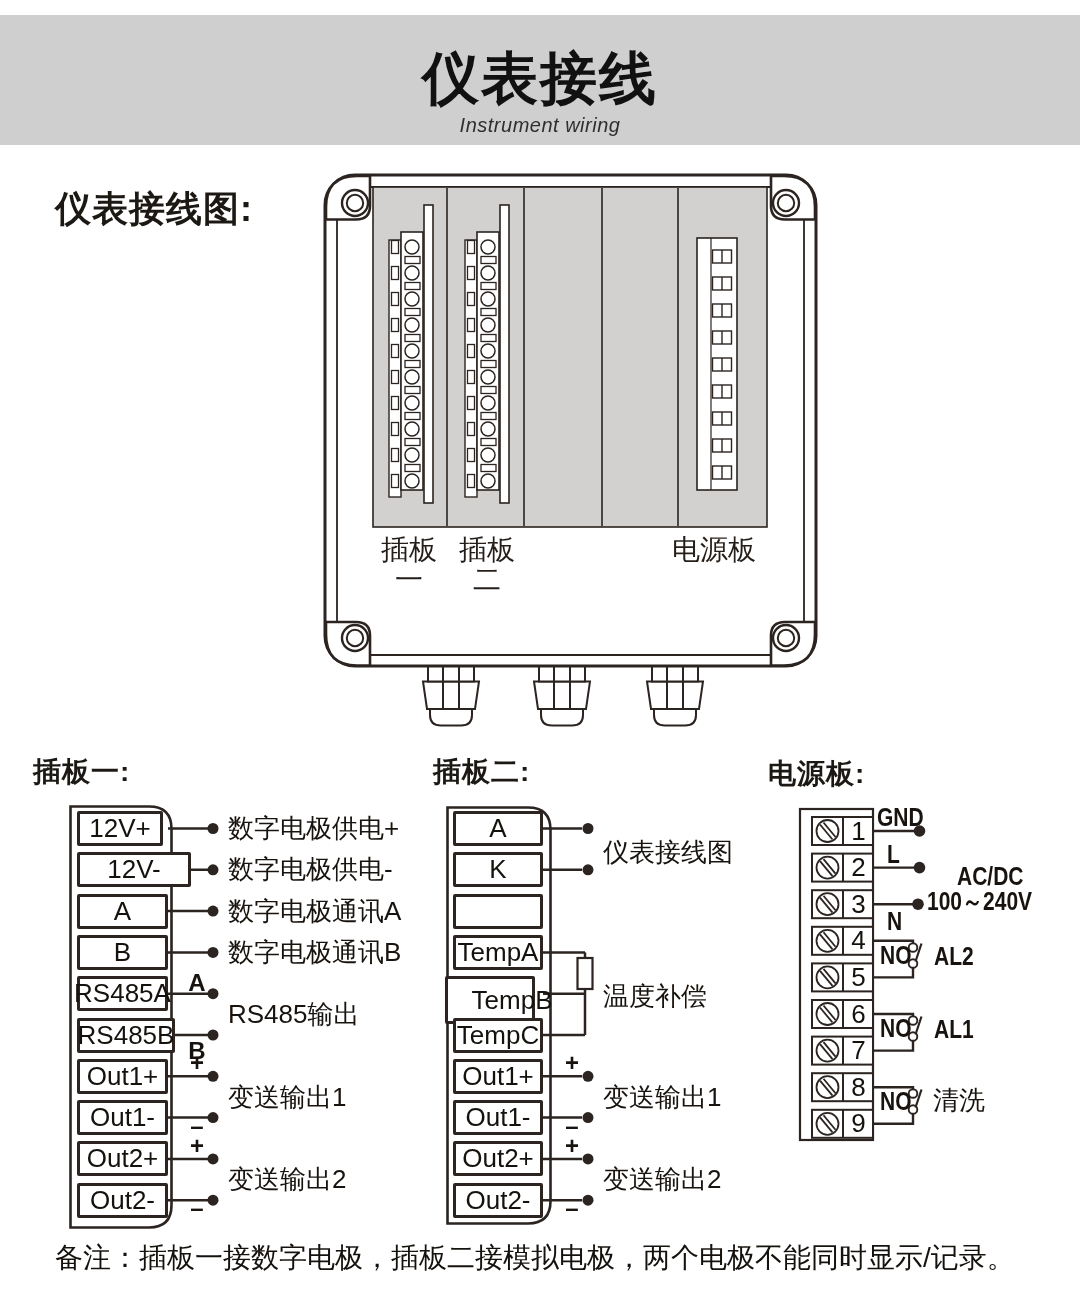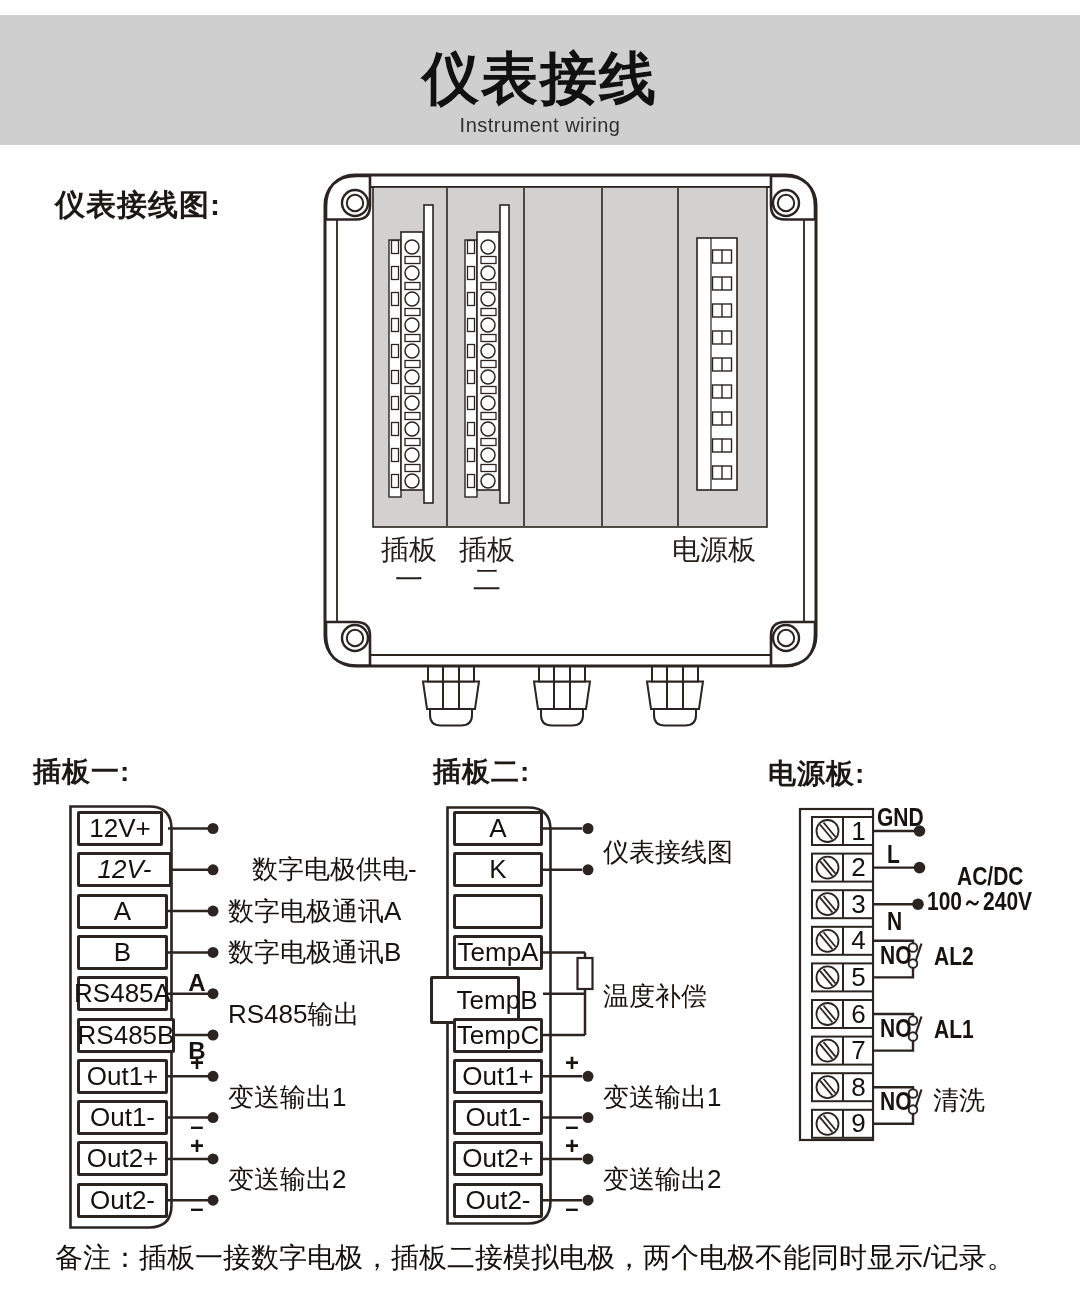--- a/index.html
+++ b/index.html
@@ -2,22 +2,22 @@
 <html><head>
 <meta charset="utf-8">
 <style>
   html,body{margin:0;padding:0;background:#fff;}
   #stage{position:relative;width:1080px;height:1307px;background:#ffffff;overflow:hidden;
          font-family:"Liberation Sans","DejaVu Sans",sans-serif;color:#1c1814;}
   .abs{position:absolute;}
   
   #hdr{position:absolute;left:0;top:15px;width:1080px;height:130px;background:#d0cfcf;text-align:center;}
   #hdr .t{margin-top:33px;font-size:57px;line-height:60px;font-weight:700;letter-spacing:2px;color:#111;}
-  #hdr .s{margin-top:6px;font-size:20px;line-height:22px;color:#2f2f2f;letter-spacing:.5px;}
-  .diagram-label{font-size:30px;font-weight:700;letter-spacing:1px;}
+  #hdr .s{margin-top:6px;font-size:20px;line-height:22px;color:#2f2f2f;letter-spacing:.5px;font-style:italic;}
+  .diagram-label{font-size:36px;font-weight:700;letter-spacing:1px;}
   
   .slot-label{font-family:"DejaVu Serif","Liberation Serif",serif;font-size:28px;line-height:30px;text-align:center;color:#241d18;}
   
   .btitle{font-size:28px;line-height:30px;font-weight:600;letter-spacing:1px;}
   .tbox{position:absolute;box-sizing:border-box;background:#fff;border:3px solid #2b2420;border-radius:2px;
         display:flex;align-items:center;justify-content:center;font-size:26px;font-weight:500;color:#15110d;}
   .pnum{position:absolute;width:29px;height:28px;display:flex;align-items:center;justify-content:center;
         font-size:26px;font-weight:500;color:#15110d;}
   .lab{position:absolute;font-size:26px;line-height:33px;font-weight:500;white-space:nowrap;color:#18130e;}
   .tick{position:absolute;width:26px;text-align:center;font-size:24px;line-height:26px;font-weight:600;color:#18130e;}
@@ -312,50 +312,51 @@
 
   <div class="abs diagram-label z2" style="left:55px;top:185px;">仪表接线图:</div>
 
   <div class="abs slot-label z2" style="left:368px;top:535px;width:82px;">插板一</div>
   <div class="abs slot-label z2" style="left:446px;top:535px;width:82px;">插板二</div>
   <div class="abs slot-label z2" style="left:672px;top:535px;width:84px;">电源板</div>
 
   <div class="abs btitle z2" style="left:33px;top:757px;">插板一:</div>
   <div id="b1boxes">
       <div class="tbox z2" style="left: 77px; top: 811px; width: 86px; height: 35px;">12V+</div>
-      <div class="tbox z2" style="left: 77px; top: 852px; width: 95px; height: 35px; font-style: italic;">12V-</div>
+      <div class="tbox z2" style="left: 77px; top: 852px; width: 114px; height: 35px;">12V-</div>
       <div class="tbox z2" style="left: 77px; top: 894px; width: 91px; height: 35px;">A</div>
       <div class="tbox z2" style="left: 77px; top: 935px; width: 91px; height: 35px;">B</div>
       <div class="tbox z2" style="left: 77px; top: 976px; width: 91px; height: 35px;">RS485A</div>
       <div class="tbox z2" style="left: 77px; top: 1018px; width: 98px; height: 35px;">RS485B</div>
       <div class="tbox z2" style="left: 77px; top: 1059px; width: 91px; height: 35px;">Out1+</div>
       <div class="tbox z2" style="left: 77px; top: 1100px; width: 91px; height: 35px;">Out1-</div>
       <div class="tbox z2" style="left: 77px; top: 1141px; width: 91px; height: 35px;">Out2+</div>
       <div class="tbox z2" style="left: 77px; top: 1183px; width: 91px; height: 35px;">Out2-</div>
     </div>
-  <div class="lab z2" style="left:228px;top:853px;margin-left:24px;">数字电极供电-</div>
+  <div class="lab z2" style="left:228px;top:812px;">数字电极供电+</div>
+  <div class="lab z2" style="left:228px;top:853px;">数字电极供电-</div>
   <div class="lab z2" style="left:228px;top:895px;">数字电极通讯A</div>
   <div class="lab z2" style="left:228px;top:936px;">数字电极通讯B</div>
   <div class="lab z2" style="left:228px;top:998px;">RS485输出</div>
   <div class="lab z2" style="left:228px;top:1081px;">变送输出1</div>
   <div class="lab z2" style="left:228px;top:1163px;">变送输出2</div>
   <div class="tick z2" style="left:184px;top:970px;">A</div>
   <div class="tick z2" style="left:184px;top:1038px;">B</div>
   <div class="tick z2" style="left:184px;top:1050px;">+</div>
   <div class="tick z2" style="left:184px;top:1113px;">–</div>
   <div class="tick z2" style="left:184px;top:1133px;">+</div>
   <div class="tick z2" style="left:184px;top:1195px;">–</div>
 
   <div class="abs btitle z2" style="left:413px;top:757px;margin-left:20px;">插板二:</div>
   <div id="b2boxes">
       <div class="tbox z2" style="left: 453px; top: 811px; width: 90px; height: 35px;">A</div>
       <div class="tbox z2" style="left: 453px; top: 852px; width: 90px; height: 35px;">K</div>
       <div class="tbox z2" style="left: 453px; top: 894px; width: 90px; height: 35px;"></div>
       <div class="tbox z2" style="left: 453px; top: 935px; width: 90px; height: 35px;">TempA</div>
-      <div class="tbox z2" style="left: 430px; top: 976px; width: 90px; height: 48px; padding-left: 44px;">TempB</div>
+      <div class="tbox z2" style="left: 445px; top: 976px; width: 90px; height: 48px; padding-left: 44px;">TempB</div>
       <div class="tbox z2" style="left: 453px; top: 1018px; width: 90px; height: 35px;">TempC</div>
       <div class="tbox z2" style="left: 453px; top: 1059px; width: 90px; height: 35px;">Out1+</div>
       <div class="tbox z2" style="left: 453px; top: 1100px; width: 90px; height: 35px;">Out1-</div>
       <div class="tbox z2" style="left: 453px; top: 1141px; width: 90px; height: 35px;">Out2+</div>
       <div class="tbox z2" style="left: 453px; top: 1183px; width: 90px; height: 35px;">Out2-</div>
     </div>
   <div class="lab z2" style="left:603px;top:836px;">仪表接线图</div>
   <div class="lab z2" style="left:603px;top:980px;">温度补偿</div>
   <div class="lab z2" style="left:603px;top:1081px;">变送输出1</div>
   <div class="lab z2" style="left:603px;top:1163px;">变送输出2</div>

